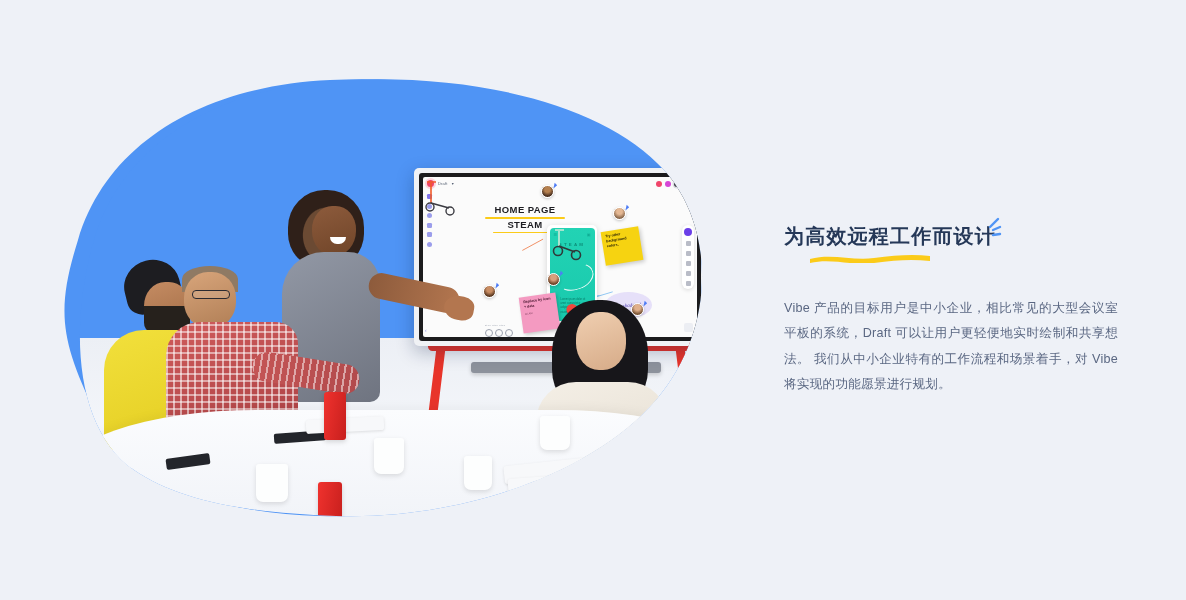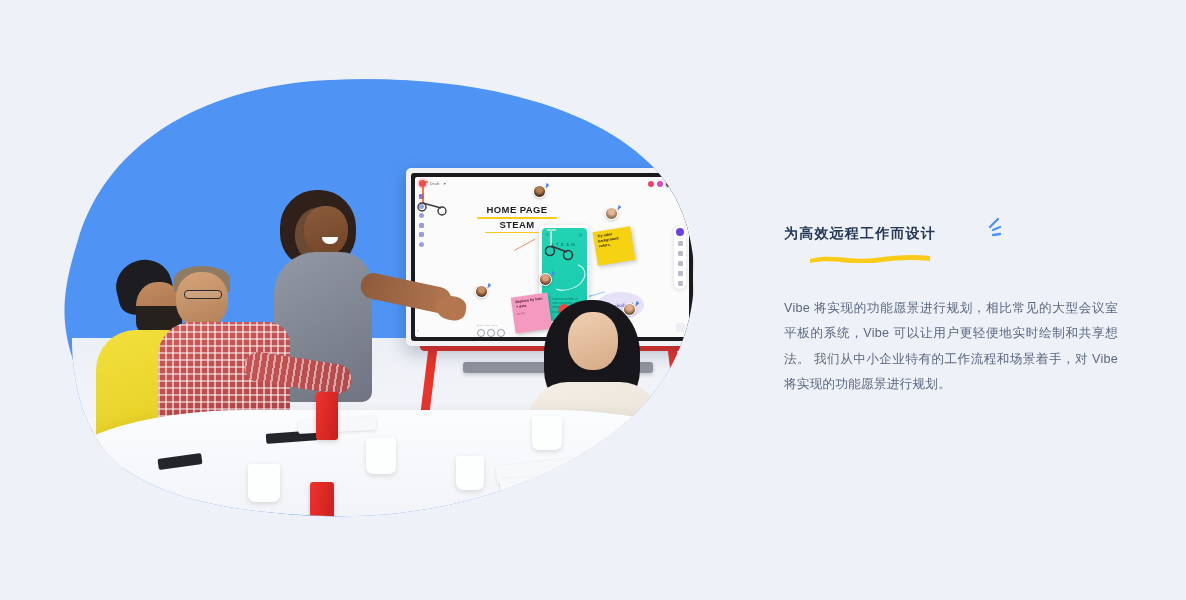--- a/index.html
+++ b/index.html
@@ -12,21 +12,21 @@
   #stage { position:absolute; inset:0; width:1186px; height:600px; }
 
   
   .hero { position:absolute; left:0; top:0; width:760px; height:600px; }
   .hero svg, .hero .layer { position:absolute; left:0; top:0; }
 
   .blob-svg { width:760px; height:600px; }
 
   
   .scene {
-    position:absolute; left:8px; top:0; width:760px; height:468px;
+    position:absolute; left:16px; top:0; width:760px; height:468px;
     clip-path: path("M 118,470 C 60,430 52,330 78,240 C 106,145 200,86 330,80 C 470,74 592,108 648,170 C 700,228 700,330 640,400 C 574,476 440,520 320,516 C 228,513 162,500 118,470 Z");
   }
 
   
   .wall { position:absolute; left:0; top:0; width:760px; height:600px; background:#4f94f5; }
   .wall-floor {
     position:absolute; left:0; bottom:0; width:760px; height:130px;
     background:linear-gradient(#eceff5,#f7f9fc);
   }
 
@@ -297,21 +297,21 @@
   .cup { background:#fdfefe; border-radius:3px 3px 7px 7px; box-shadow:0 2px 5px rgba(0,0,0,.12); }
   .can { background:linear-gradient(100deg,#f0322e,#c71f1d); border-radius:3px; box-shadow:0 2px 5px rgba(0,0,0,.15); }
   .book { background:#f7f8fa; box-shadow:0 1px 3px rgba(0,0,0,.12); }
   .phone-obj { background:#23252b; border-radius:2px; }
 
   
   .copy { position:absolute; left:784px; top:0; width:402px; height:600px; }
 
   .headline-wrap { position:absolute; left:0; top:226px; }
   .headline {
-    font-size:14px; font-weight:700; color:#253858;
+    font-size:20px; font-weight:700; color:#253858;
     letter-spacing:1.2px; line-height:1; white-space:nowrap;
   }
   .spark { position:absolute; left:203px; top:-9px; width:26px; height:26px; }
   .underline { position:absolute; left:24px; top:26px; width:124px; height:11px; }
 
   .body-copy {
     position:absolute; left:0; top:296px; width:334px;
     font-size:12.6px; line-height:2.02; color:#5a6782;
     letter-spacing:.25px; text-align:justify;
   }
@@ -496,16 +496,16 @@
         <path d="M11,2 L3,10" stroke="#4f94f5" stroke-width="2.4" stroke-linecap="round"></path>
         <path d="M13,10 L6,13" stroke="#4f94f5" stroke-width="2.4" stroke-linecap="round"></path>
         <path d="M13,17 L6,18" stroke="#4f94f5" stroke-width="2.4" stroke-linecap="round"></path>
       </svg>
 
       <svg class="underline" viewBox="0 0 124 11" preserveAspectRatio="none">
         <path d="M2,7 C24,1 44,9 66,6 C88,3 106,2 122,4 L122,9 C104,7 88,8 66,11 C44,14 24,6 2,11 Z" fill="#fbcb19"></path>
       </svg>
     </div>
 
-    <p class="body-copy">Vibe  将实现的功能愿景进行规划，相比常见的大型会议室平板的系统，Vibe  可以让用户更轻便地实时绘制和共享想法。  我们从中小企业特有的工作流程和场景着手，对 Vibe 将实现的功能愿景进行规划。</p>
+    <p class="body-copy">Vibe  产品的目标用户是中小企业，相比常见的大型会议室平板的系统，Draft  可以让用户更轻便地实时绘制和共享想法。  我们从中小企业特有的工作流程和场景着手，对 Vibe 将实现的功能愿景进行规划。</p>
   </div>
 
 </div>
 
 </body></html>

